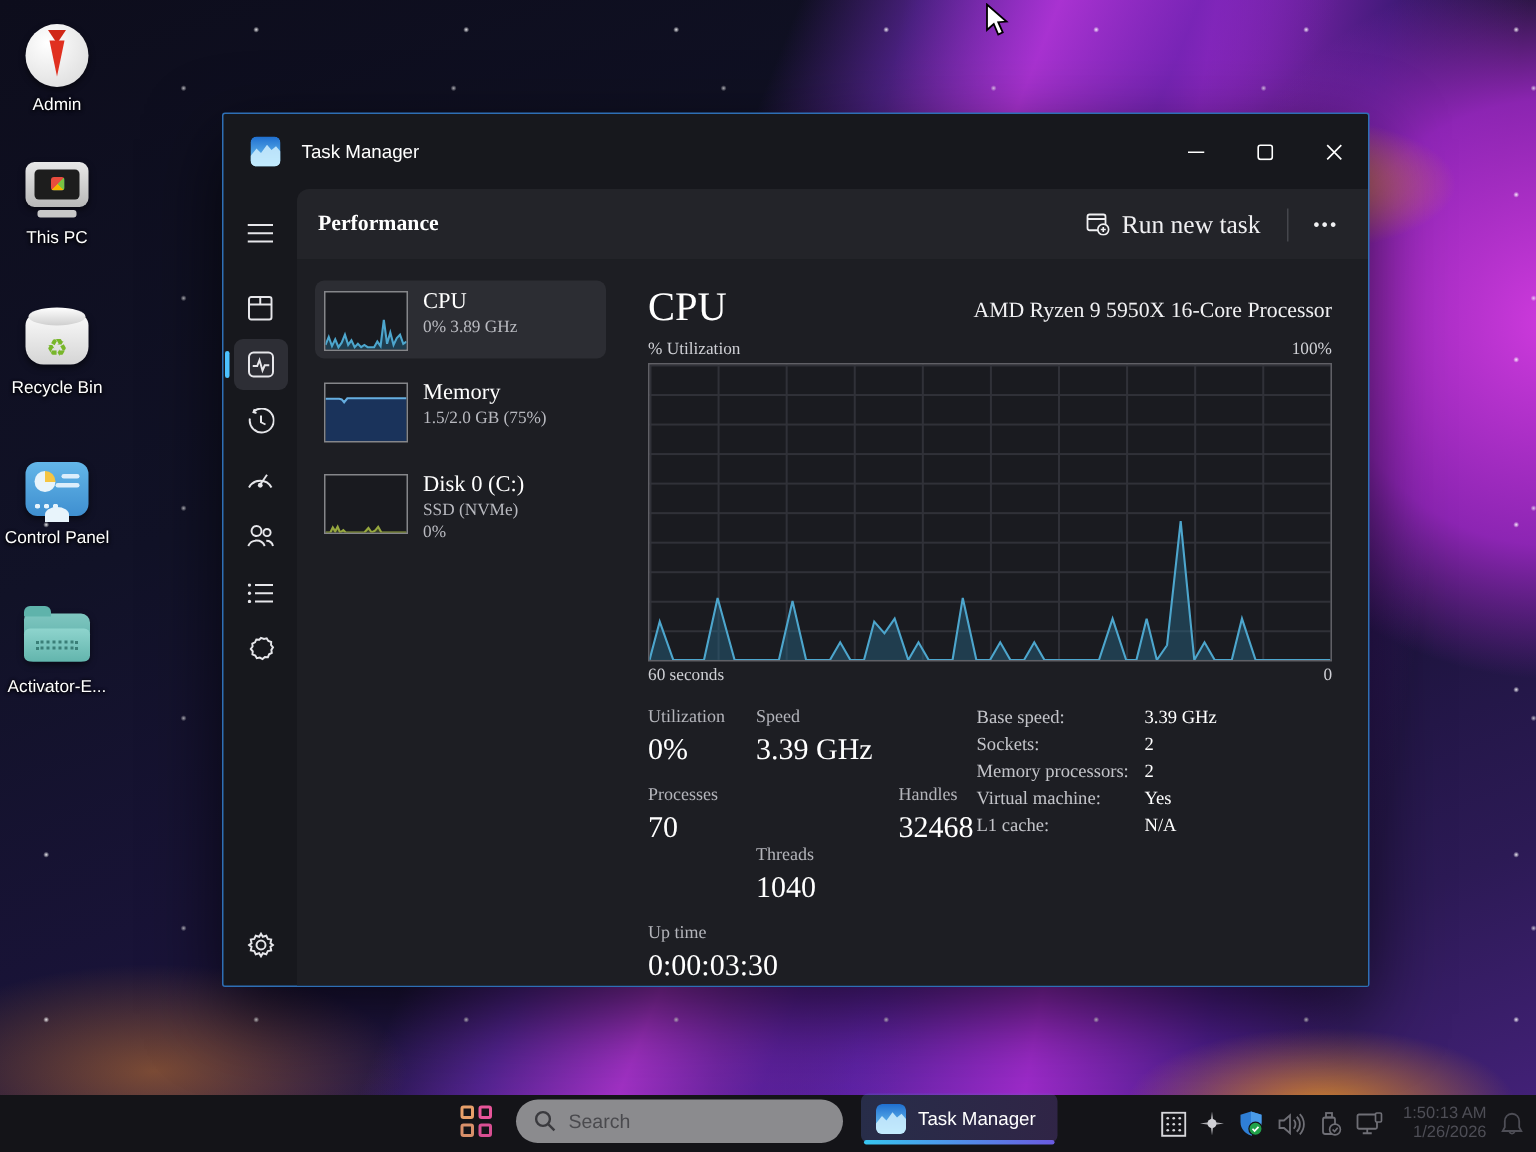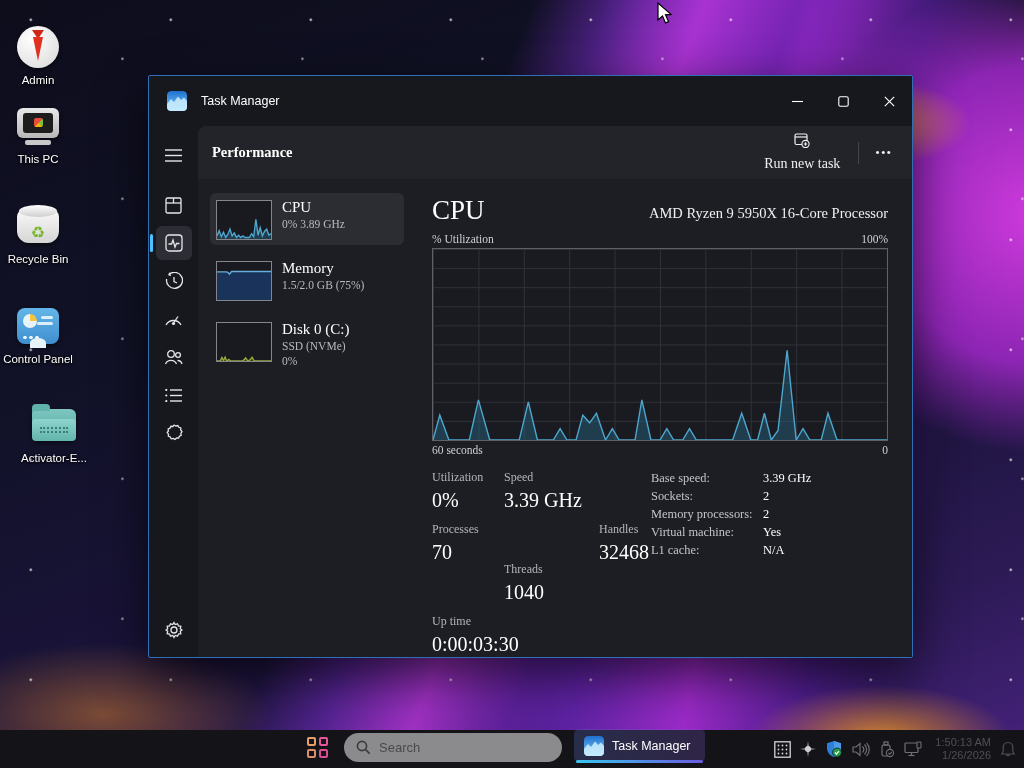--- a/index.html
+++ b/index.html
@@ -83,21 +83,21 @@
   #tm-sidebar { flex:0 0 49px; display:flex; flex-direction:column; align-items:center; padding-top:12px; gap:4px; }
   .side-item { position:relative; width:36px; height:34px; border-radius:6px; display:flex; align-items:center; justify-content:center; color:#e6e6ea; }
   .side-item.selected { background:#2d2e35; }
   .side-item.selected::before { content:""; position:absolute; left:-6px; top:8px; width:3px; height:18px; border-radius:2px; background:#4cc2ff; }
   .side-spacer { flex:1; }
   #side-settings { margin-bottom:10px; }
 
   #tm-content { flex:1; display:flex; flex-direction:column; min-width:0;font-family:Liberation Serif, serif; }
   #cmd-bar { flex:0 0 47px; background:#232429; border-radius:8px 0 0 0; display:flex; align-items:center; padding:0 10px 0 14px; }
   #cmd-bar .page-title { font-size:14.5px; font-weight:700; color:#fff; }
-  #run-new-task { margin-left:auto; display:flex; align-items:center; gap:8px; padding:7px 12px; border-radius:5px; color:#f0f0f2; font-size:14px;flex-direction:column; }
+  #run-new-task { margin-left:auto; display:flex; align-items:center; gap:8px; padding:7px 12px; border-radius:5px; color:#f0f0f2; font-size:17px; }
   .cmd-sep { width:1px; height:22px; background:#45464c; margin:0 6px; }
   #more-btn { padding:4px 10px; border-radius:5px; color:#f0f0f2; font-size:13px; letter-spacing:1px; }
 
   #page-body { flex:1; background:#1d1e23; display:flex; min-height:0; }
 
   
   #perf-list { flex:0 0 212px; padding:14px 6px 0 12px; display:flex; flex-direction:column; gap:9px; }
   .perf-item { display:flex; gap:10px; padding:5px 6px; border-radius:6px; align-items:flex-start; }
   .perf-item.selected { background:#2c2d33; }
   .mini-chart { flex:0 0 56px; width:56px; height:40px; background:#191a1f; border:1px solid #85868a; position:relative; margin-top:2px; }
@@ -160,21 +160,21 @@
   #tray-clock { text-align:right; font-size:11px; line-height:13px; color:#4e4e56; margin-left:4px; }
 
   
   .noselect { user-select:none; }
 </style>
 </head>
 <body>
 
 <div id="desktop" class="noselect">
 
-  <div class="desk-icon" style="left:0px; top:24px;">
+  <div class="desk-icon" style="left:0px; top:14px;">
     <div class="glyph">
       <div class="admin-circle">
           <div class="admin-tie"></div>
           <div class="admin-tie2"></div>
         </div>
     </div>
     <div class="lbl">Admin</div>
   </div>
 
   <div class="desk-icon" style="left:0px; top:103px;">
@@ -207,21 +207,21 @@
         <div class="cp-pie"></div>
         <div class="cp-line" style="top:8px; width:12px;"></div>
         <div class="cp-line" style="top:14px; width:16px;"></div>
         <div class="cp-dots"></div>
         <div style="position:absolute;bottom:-4px;left:50%;transform:translateX(-50%);width:16px;height:10px;border-radius:50% 50% 0 0;background:#e8f4fb;"></div>
       </div>
     </div>
     <div class="lbl">Control Panel</div>
   </div>
 
-  <div class="desk-icon" style="left:16px; top:402px;">
+  <div class="desk-icon" style="left:0px; top:402px;">
     <div class="glyph">
       <div class="folder-back">
           <div class="folder-tab"></div>
           <div class="folder-front"></div>
           <div class="folder-slots"></div>
         </div>
     </div>
     <div class="lbl">Activator-E...</div>
   </div>
 

